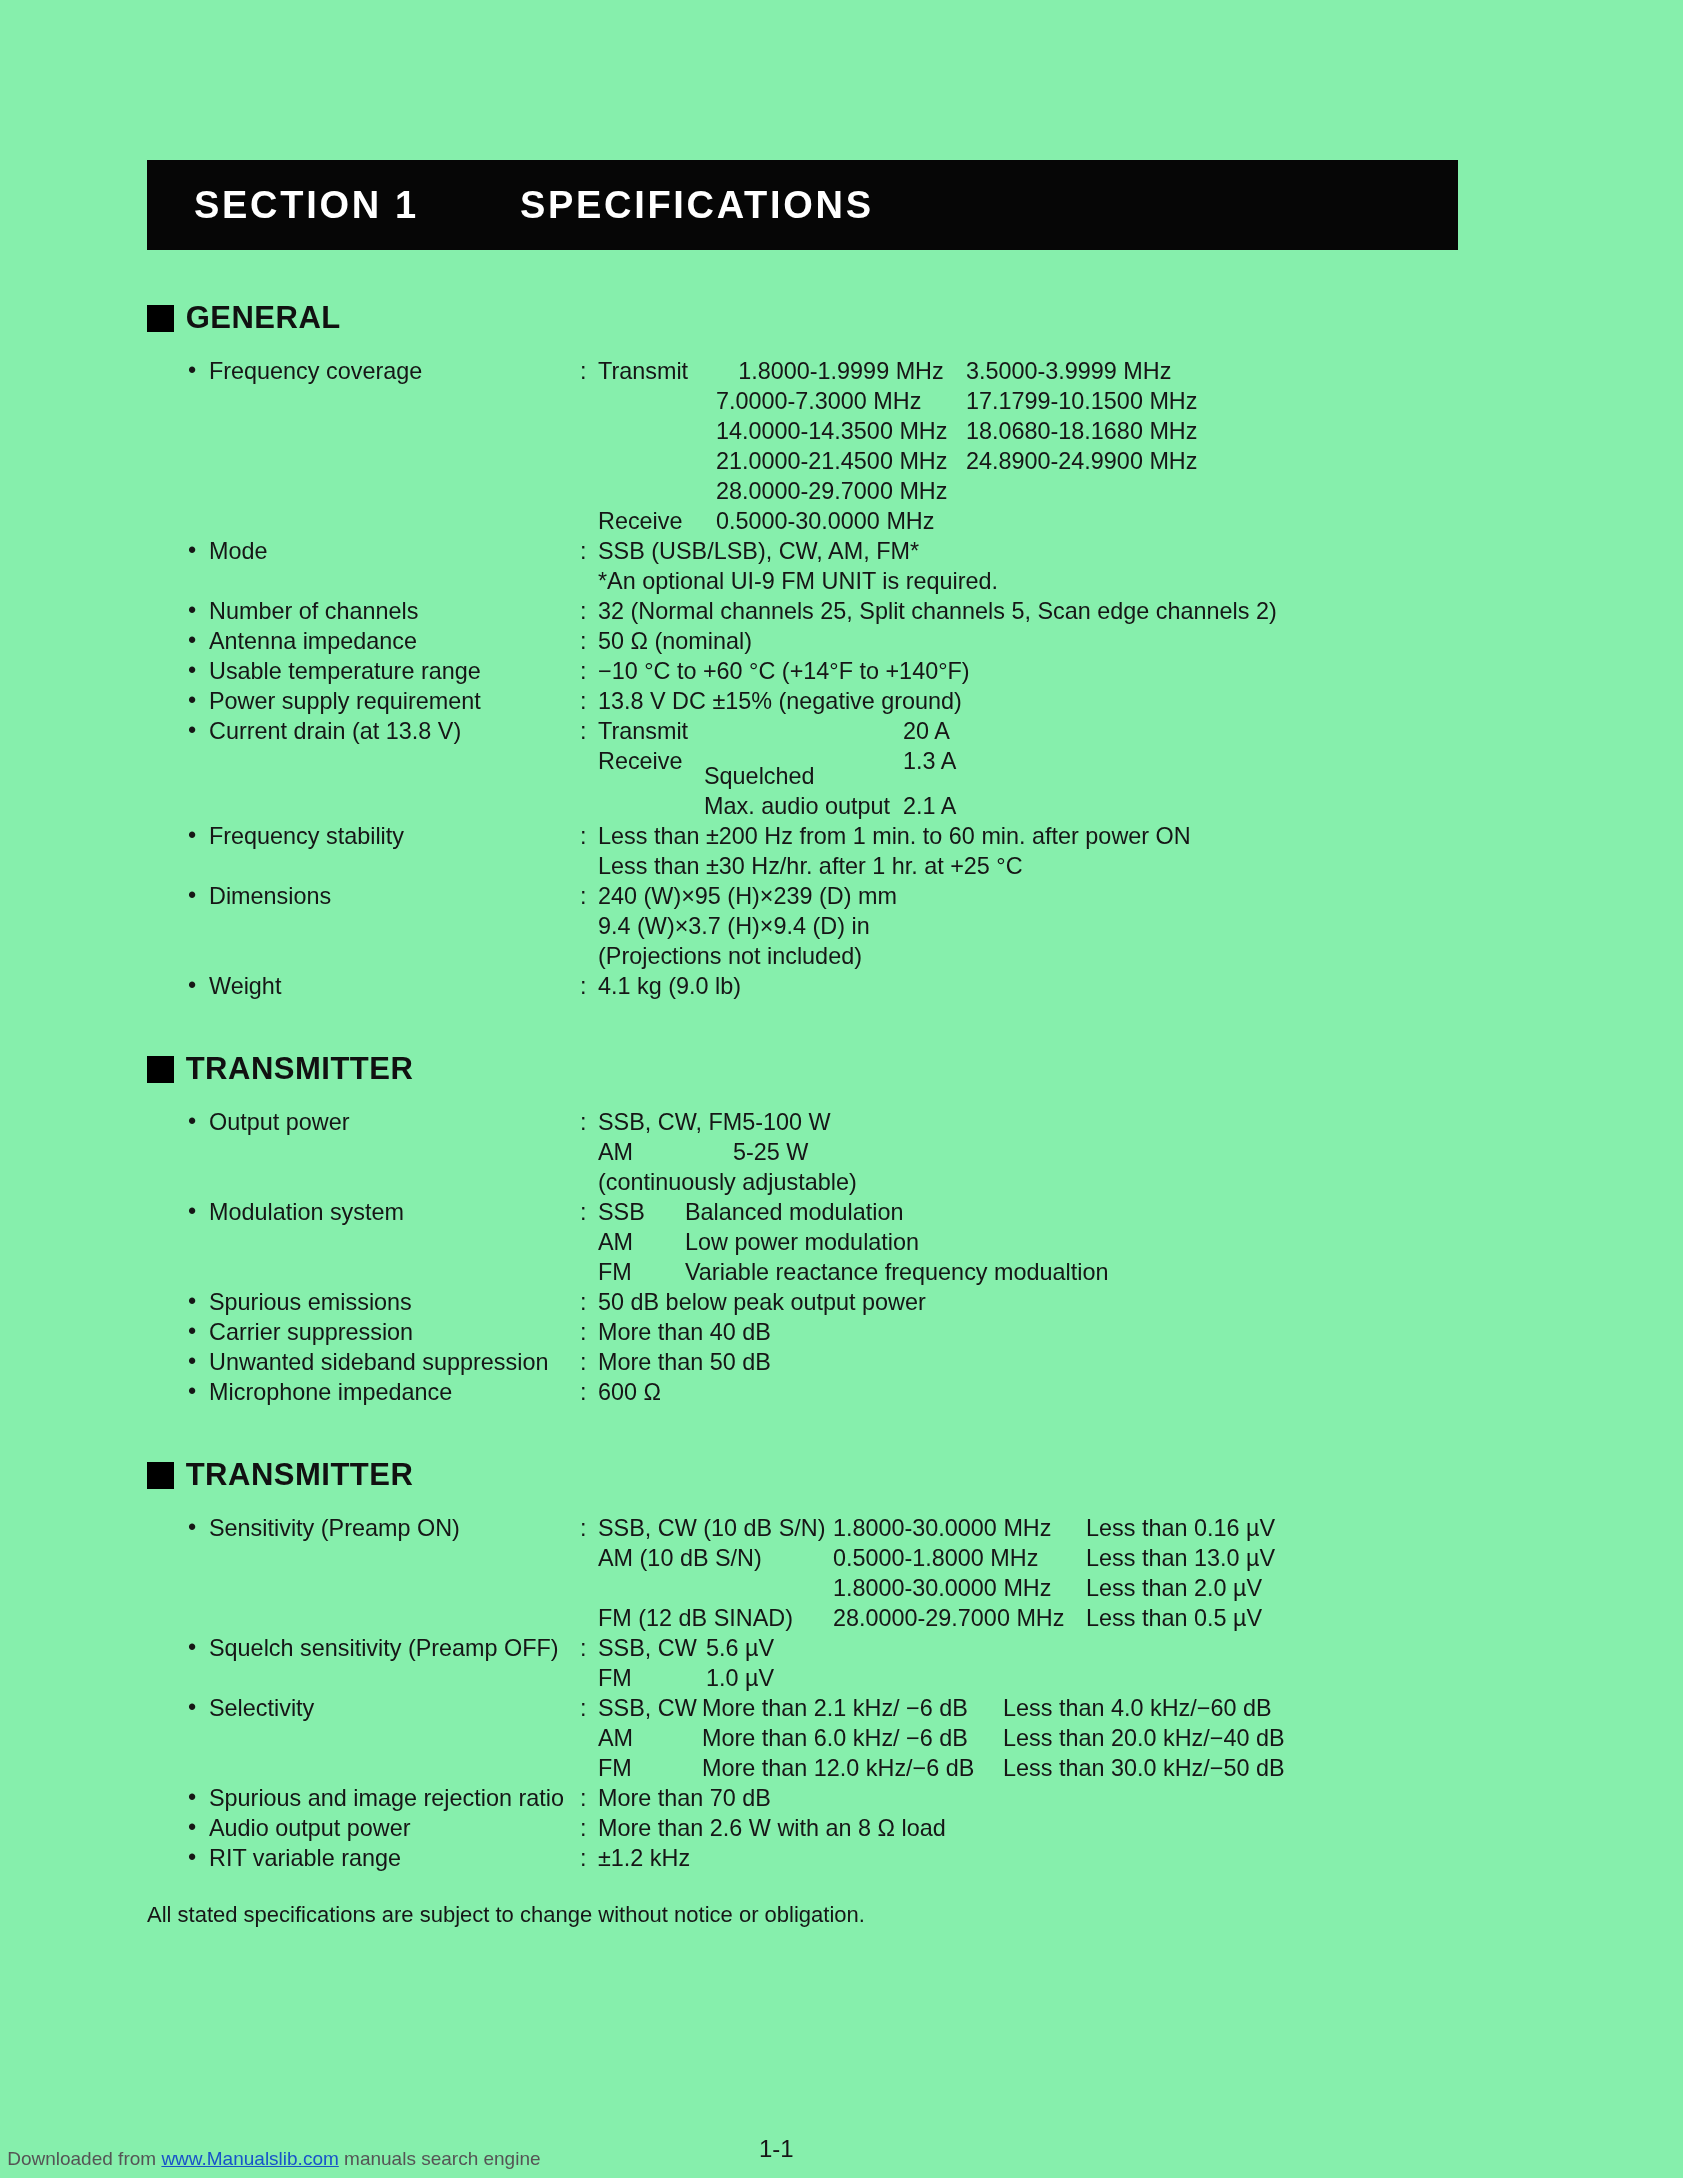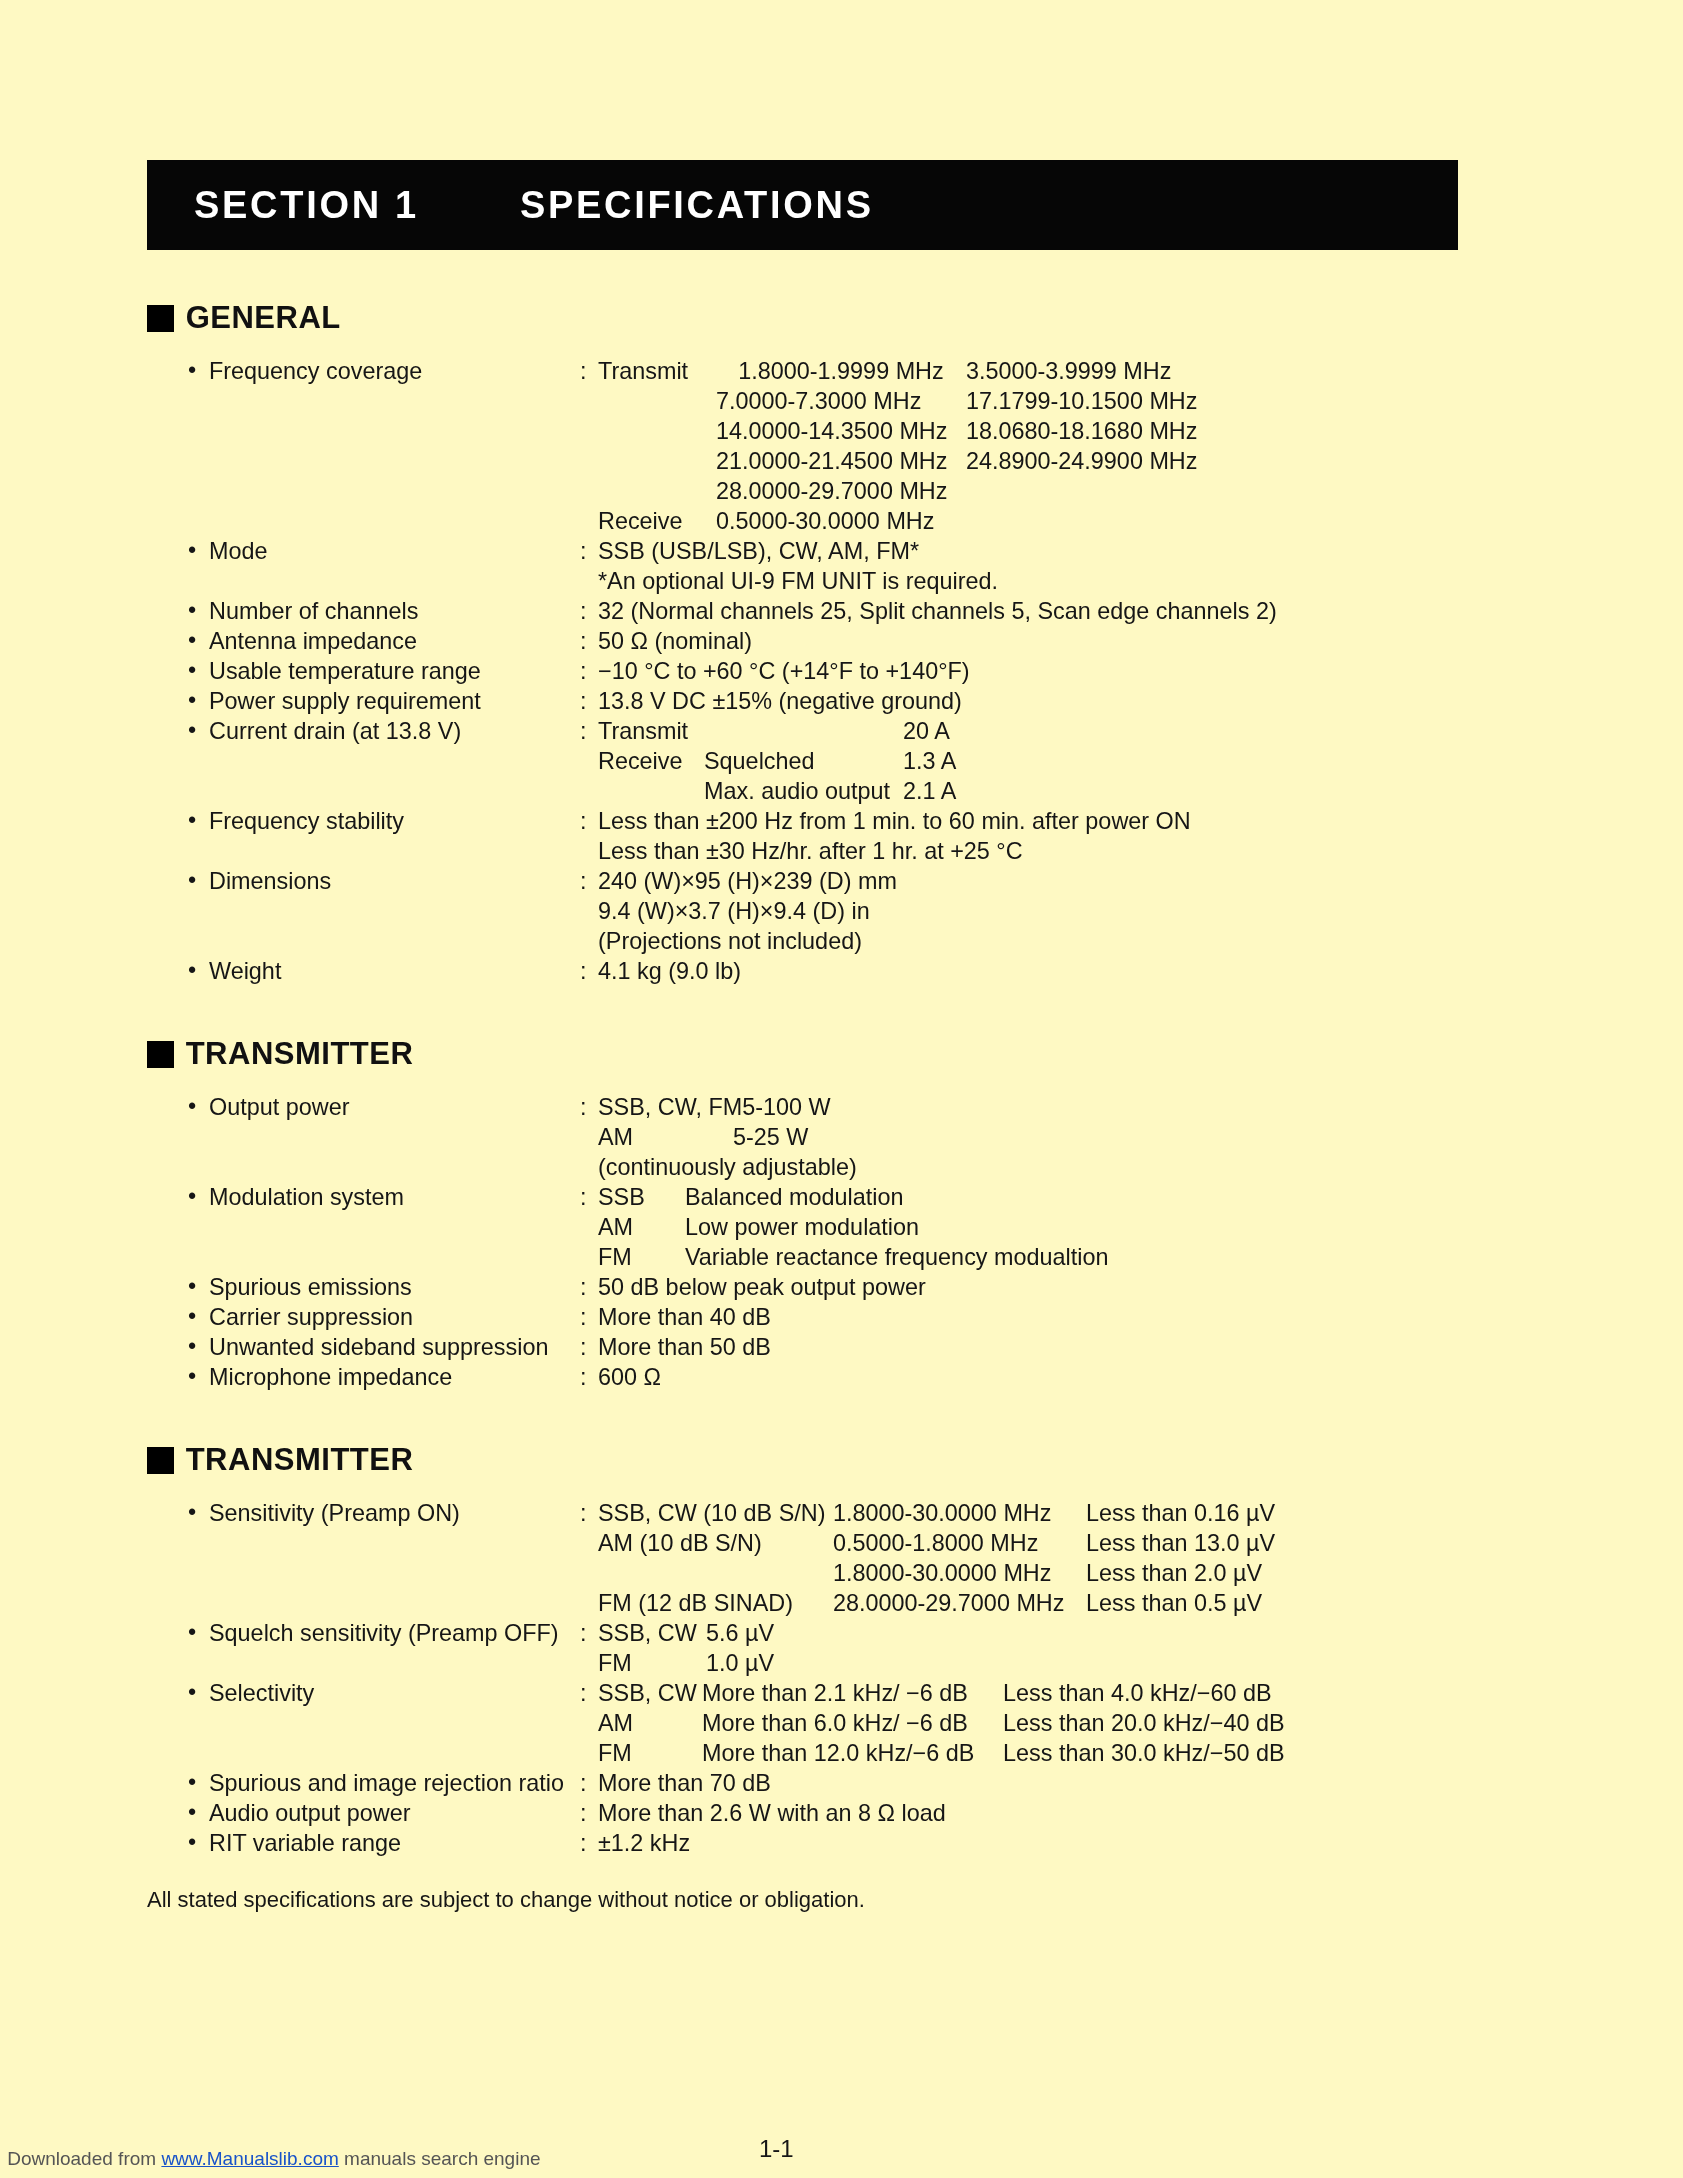--- a/index.html
+++ b/index.html
@@ -1,21 +1,21 @@
 <!DOCTYPE html>
 <html style="font-size:14.4px"><head>
 <meta charset="utf-8">
 <style>
   * { margin:0; padding:0; box-sizing:border-box; }
   html,body { background:#ffffff; }
   .page {
     position:relative;
     width:1683px;
     height:2178px;
-    background:#fef9c3;
+    background:#86efac;
     font-family:"Liberation Sans","DejaVu Sans",sans-serif;
     color:#161616;
     overflow:hidden;
   }
   .header-bar {
     position:absolute;
     top:160px; left:147px;
     width:1311px; height:90px;
     background:#060606;
     color:#ffffff;
@@ -159,21 +159,21 @@
             <div class="spec-colon">:</div>
             <div class="spec-value">
               <div class="value-line"><span class="value-cell">13.8 V DC ±15% (negative ground)</span></div>
             </div>
           </div>
           <div class="spec-row">
             <div class="spec-label"><span class="bullet">•</span><span class="label-text">Current drain (at 13.8 V)</span></div>
             <div class="spec-colon">:</div>
             <div class="spec-value">
               <div class="value-line"><span class="value-cell" style="min-width: 106px;">Transmit</span><span class="value-cell" style="min-width: 199px;"></span><span class="value-cell">20 A</span></div>
-              <div class="value-line"><span class="value-cell" style="min-width: 106px;">Receive</span><span class="value-cell" style="min-width: 199px;">Squelched</span><span class="value-cell">1.3 A</span></div>
+              <div class="value-line"><span class="value-cell" style="min-width: 106px;">Receive</span><span class="value-cell" style="min-width: 199px; margin-top: 15px;">Squelched</span><span class="value-cell">1.3 A</span></div>
               <div class="value-line"><span class="value-cell" style="min-width: 106px;"></span><span class="value-cell" style="min-width: 199px;">Max. audio output</span><span class="value-cell">2.1 A</span></div>
             </div>
           </div>
           <div class="spec-row">
             <div class="spec-label"><span class="bullet">•</span><span class="label-text">Frequency stability</span></div>
             <div class="spec-colon">:</div>
             <div class="spec-value">
               <div class="value-line"><span class="value-cell">Less than ±200 Hz from 1 min. to 60 min. after power ON</span></div>
               <div class="value-line"><span class="value-cell">Less than ±30 Hz/hr. after 1 hr. at +25 °C</span></div>
             </div>

